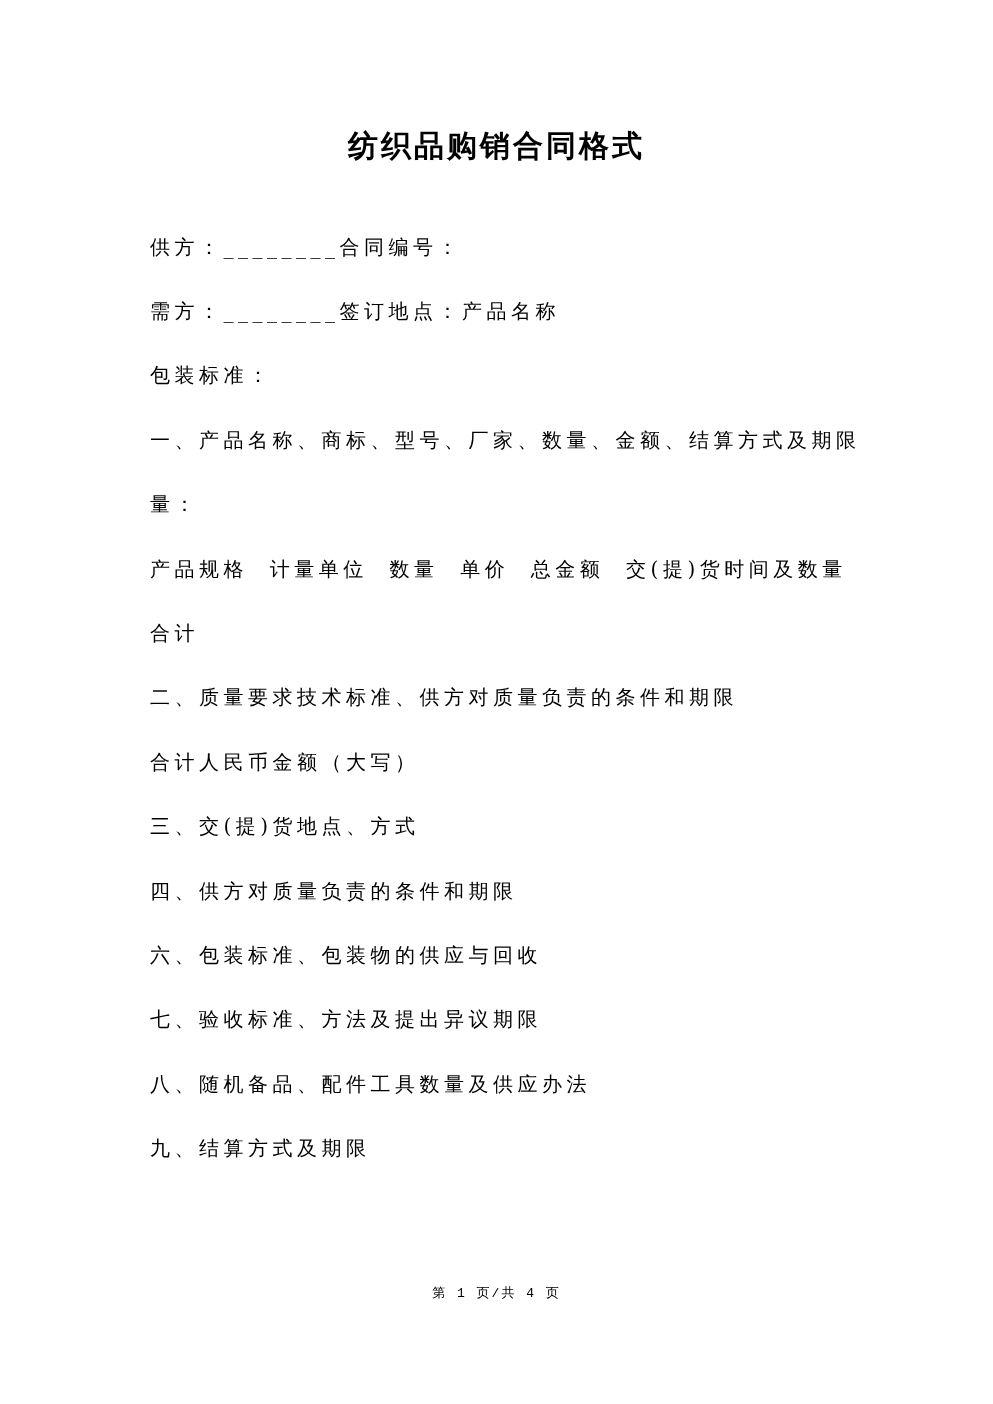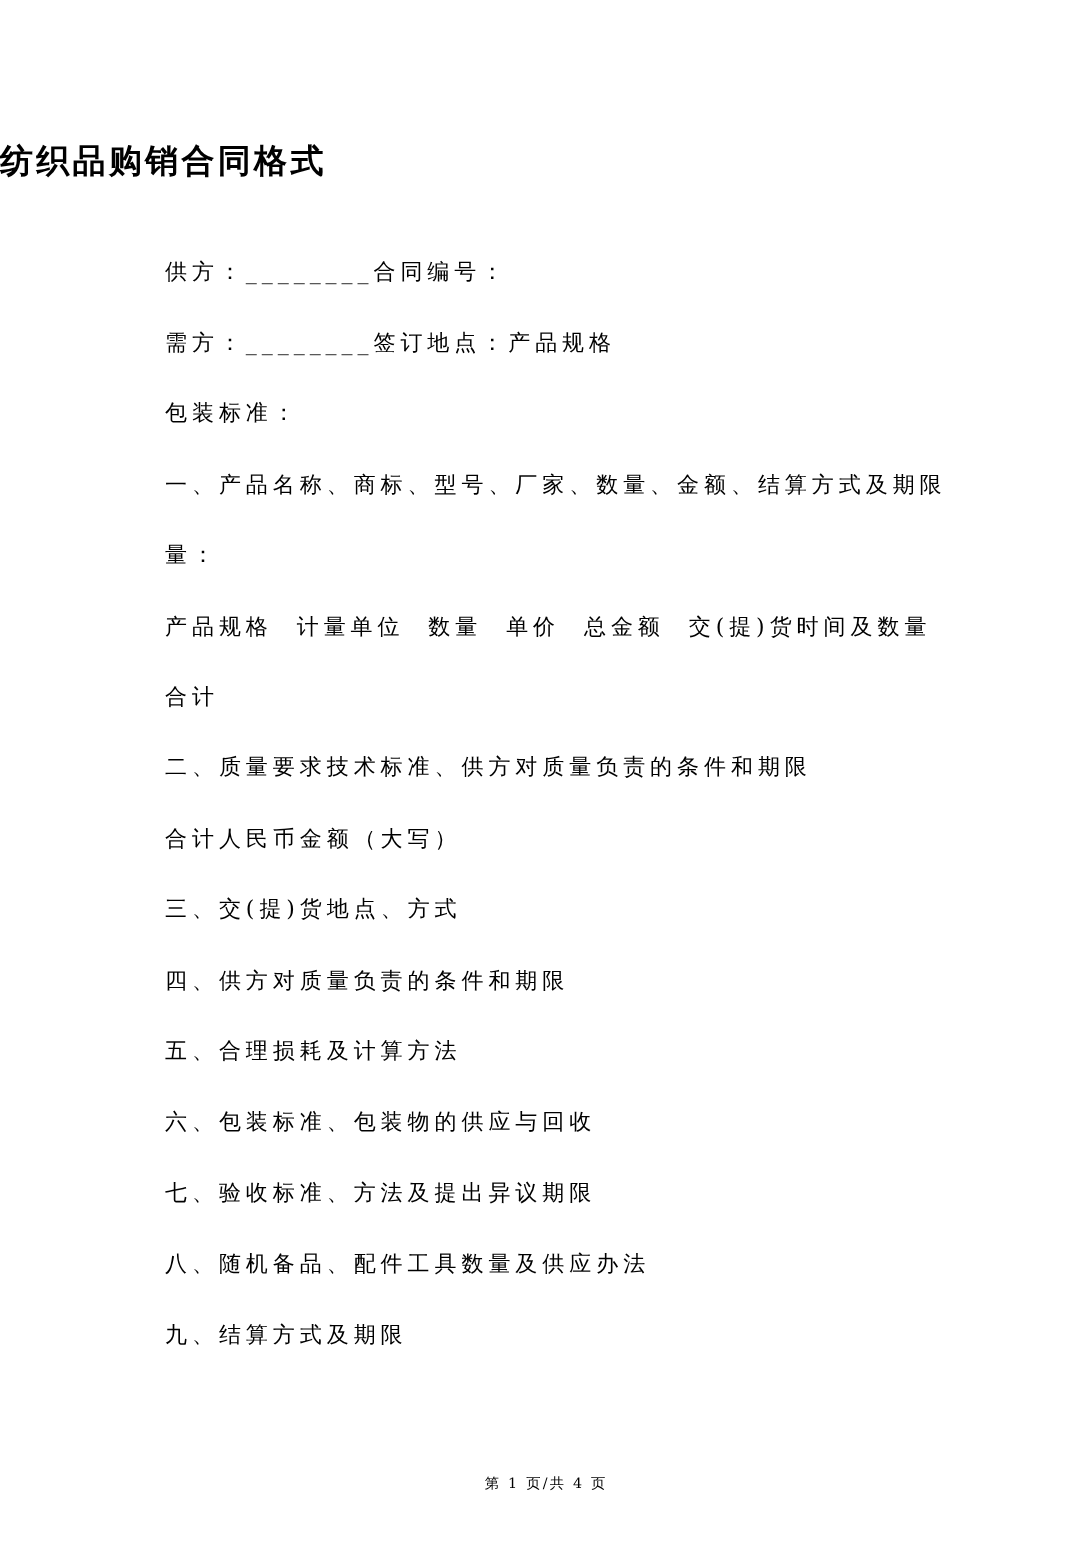--- a/index.html
+++ b/index.html
@@ -14,20 +14,21 @@
     background: #ffffff;
     color: #000000;
     font-family: "DejaVu Serif", "Liberation Serif", serif;
     overflow: hidden;
   }
   .doc-title {
     position: absolute;
     top: 126px;
     left: 0;
     width: 100%;
+    text-align: center;
     font-size: 30px;
     font-weight: 700;
     letter-spacing: 3px;
     white-space: pre;
   }
   .content {
     position: absolute;
     top: 215px;
     left: 150px;
     width: 760px;
@@ -36,49 +37,49 @@
     height: 64.4px;
     display: flex;
     align-items: center;
     font-size: 20px;
     letter-spacing: 4.5px;
     white-space: pre;
     text-align: center;
   }
   .page-footer {
     position: absolute;
-    top: 1340px;
+    top: 1284px;
     left: 0;
     width: 100%;
     text-align: center;
     font-size: 13px;
     letter-spacing: 2px;
     white-space: pre;
+    font-family: Liberation Mono, monospace;
   }
 </style>
 </head>
 <body>
 
 <div class="page">
 
   <div class="doc-title">纺织品购销合同格式</div>
 
   <div class="content">
     <div class="line">供方：________合同编号：</div>
-    <div class="line">需方：________签订地点：产品规格</div>
+    <div class="line">需方：________签订地点：产品名称</div>
     <div class="line">包装标准：</div>
     <div class="line">一、产品名称、商标、型号、厂家、数量、金额、结算方式及期限</div>
     <div class="line">量：</div>
     <div class="line">产品规格  计量单位  数量  单价  总金额  交(提)货时间及数量</div>
     <div class="line">合计</div>
     <div class="line">二、质量要求技术标准、供方对质量负责的条件和期限</div>
     <div class="line">合计人民币金额（大写）</div>
     <div class="line">三、交(提)货地点、方式</div>
     <div class="line">四、供方对质量负责的条件和期限</div>
-    <div class="line">五、合理损耗及计算方法</div>
     <div class="line">六、包装标准、包装物的供应与回收</div>
     <div class="line">七、验收标准、方法及提出异议期限</div>
     <div class="line">八、随机备品、配件工具数量及供应办法</div>
     <div class="line">九、结算方式及期限</div>
   </div>
 
   <div class="page-footer">第 1 页/共 4 页</div>
 
 </div>
 

